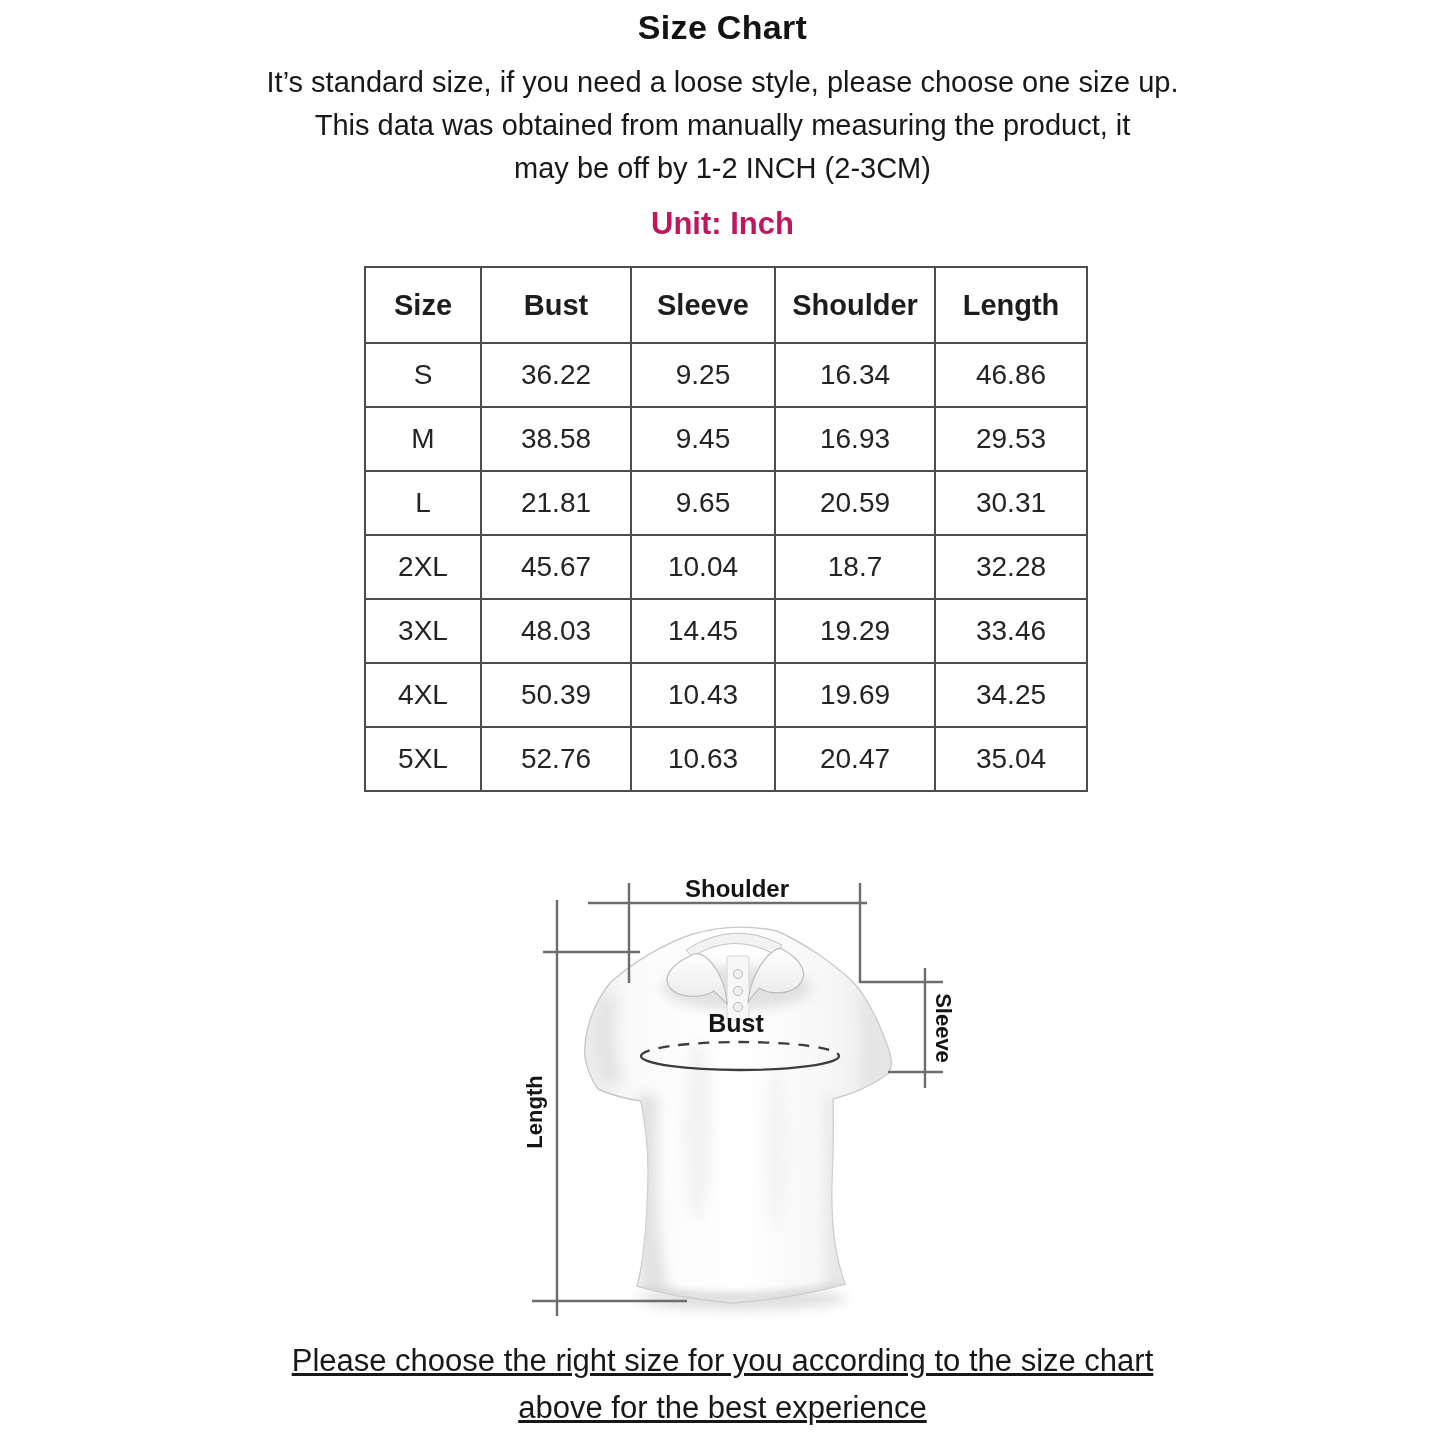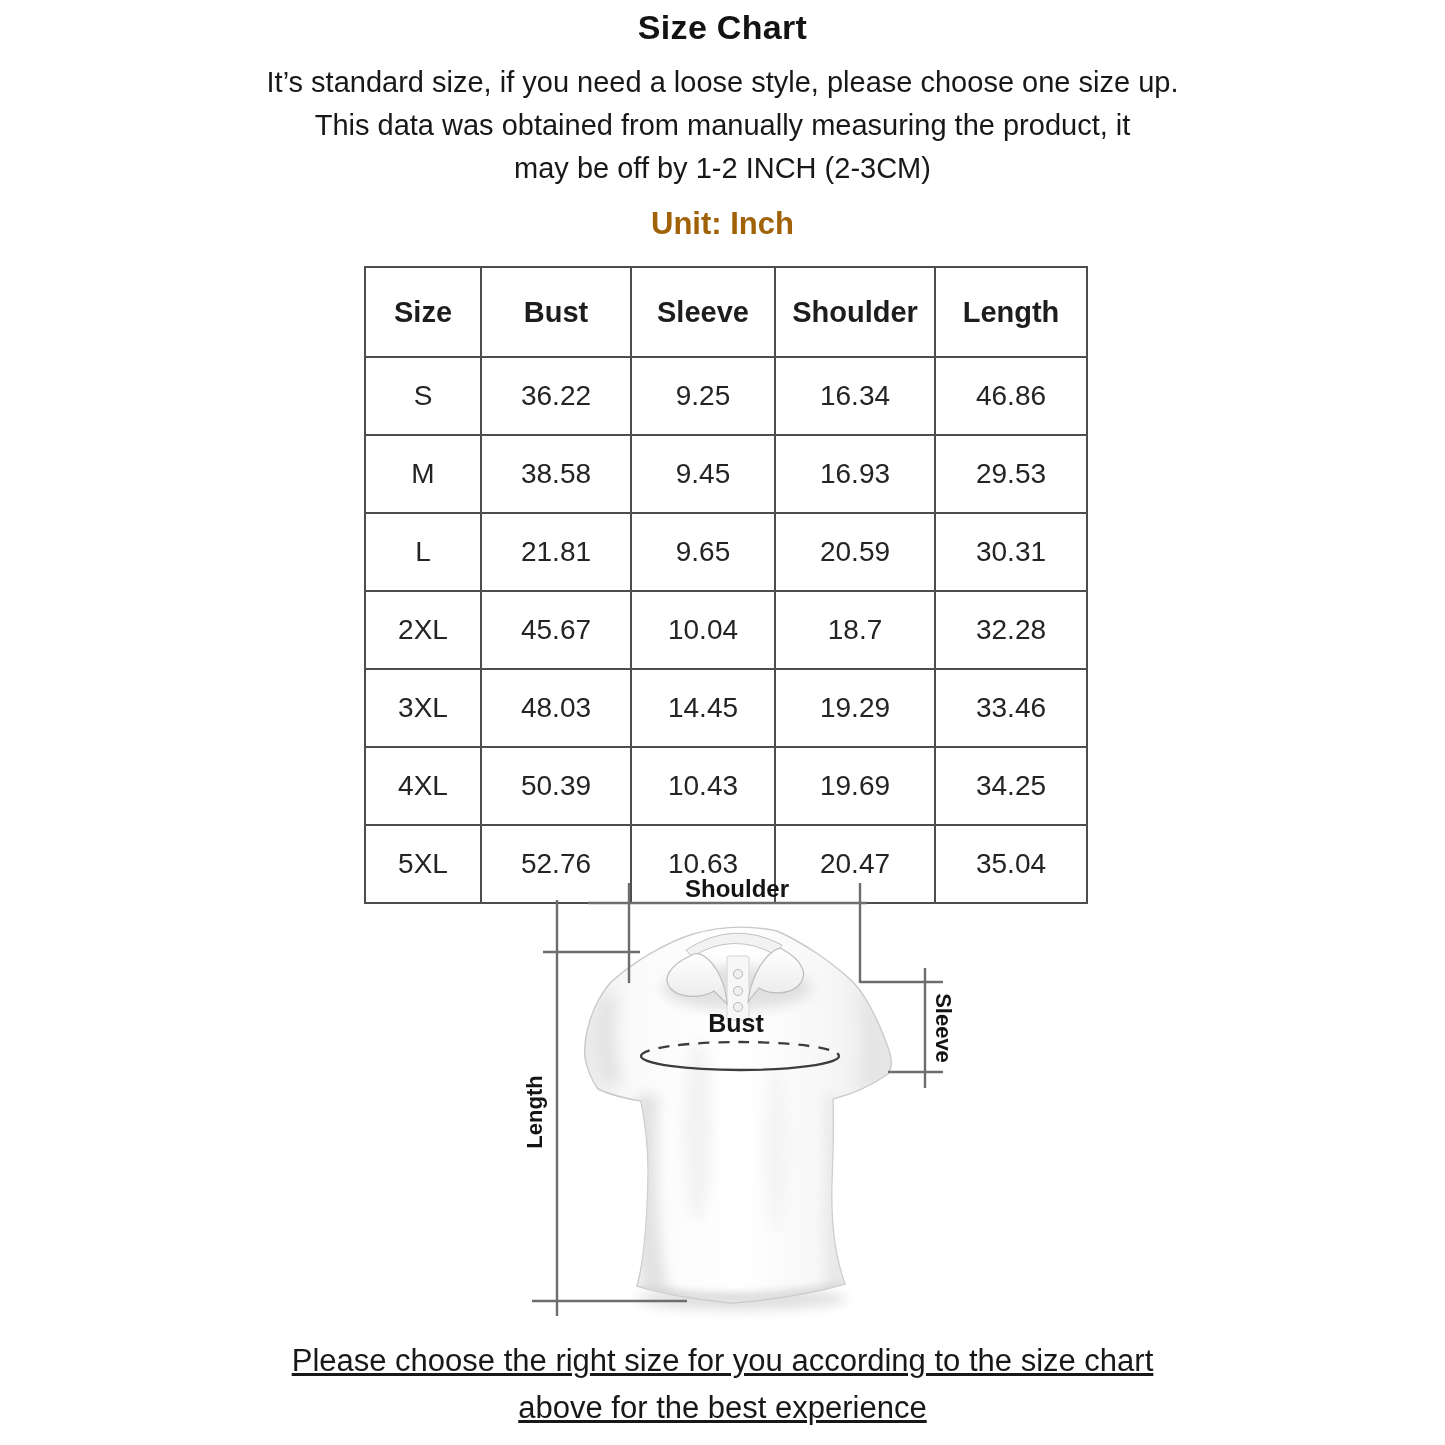--- a/index.html
+++ b/index.html
@@ -10,29 +10,29 @@
   .title {
     position:absolute; top:8px; left:0; width:100%; text-align:center;
     font-size:34px; font-weight:700; color:#131313; letter-spacing:.3px;
   }
   .desc {
     position:absolute; top:61px; left:0; width:100%; text-align:center;
     font-size:29px; line-height:43px; color:#181818;
   }
   .unit {
     position:absolute; top:206px; left:0; width:100%; text-align:center;
-    font-size:31px; font-weight:700; color:#a16207;
+    font-size:31px; font-weight:700; color:#be185d;
   }
   table.size-table {
     position:absolute; left:364px; top:266px; width:722px;
     border-collapse:collapse; table-layout:fixed; background:#fff;
   }
   .size-table th, .size-table td {
     border:2px solid #4d4d4d; text-align:center; vertical-align:middle;
-    padding:8px; color:#242424; overflow:hidden; white-space:nowrap;
+    padding:1px; color:#242424; overflow:hidden; white-space:nowrap;
   }
   .size-table th { height:72px; font-size:29px; font-weight:700; color:#1d1d1d; }
   .size-table td { height:60px; font-size:28px; font-weight:400; }
   .diagram { position:absolute; left:520px; top:868px; width:450px; height:460px; }
   .footer {
     position:absolute; top:1337px; left:0; width:100%; text-align:center;
     font-size:31px; line-height:47px; color:#181818;text-decoration:underline;
   }
 </style>
 </head>

